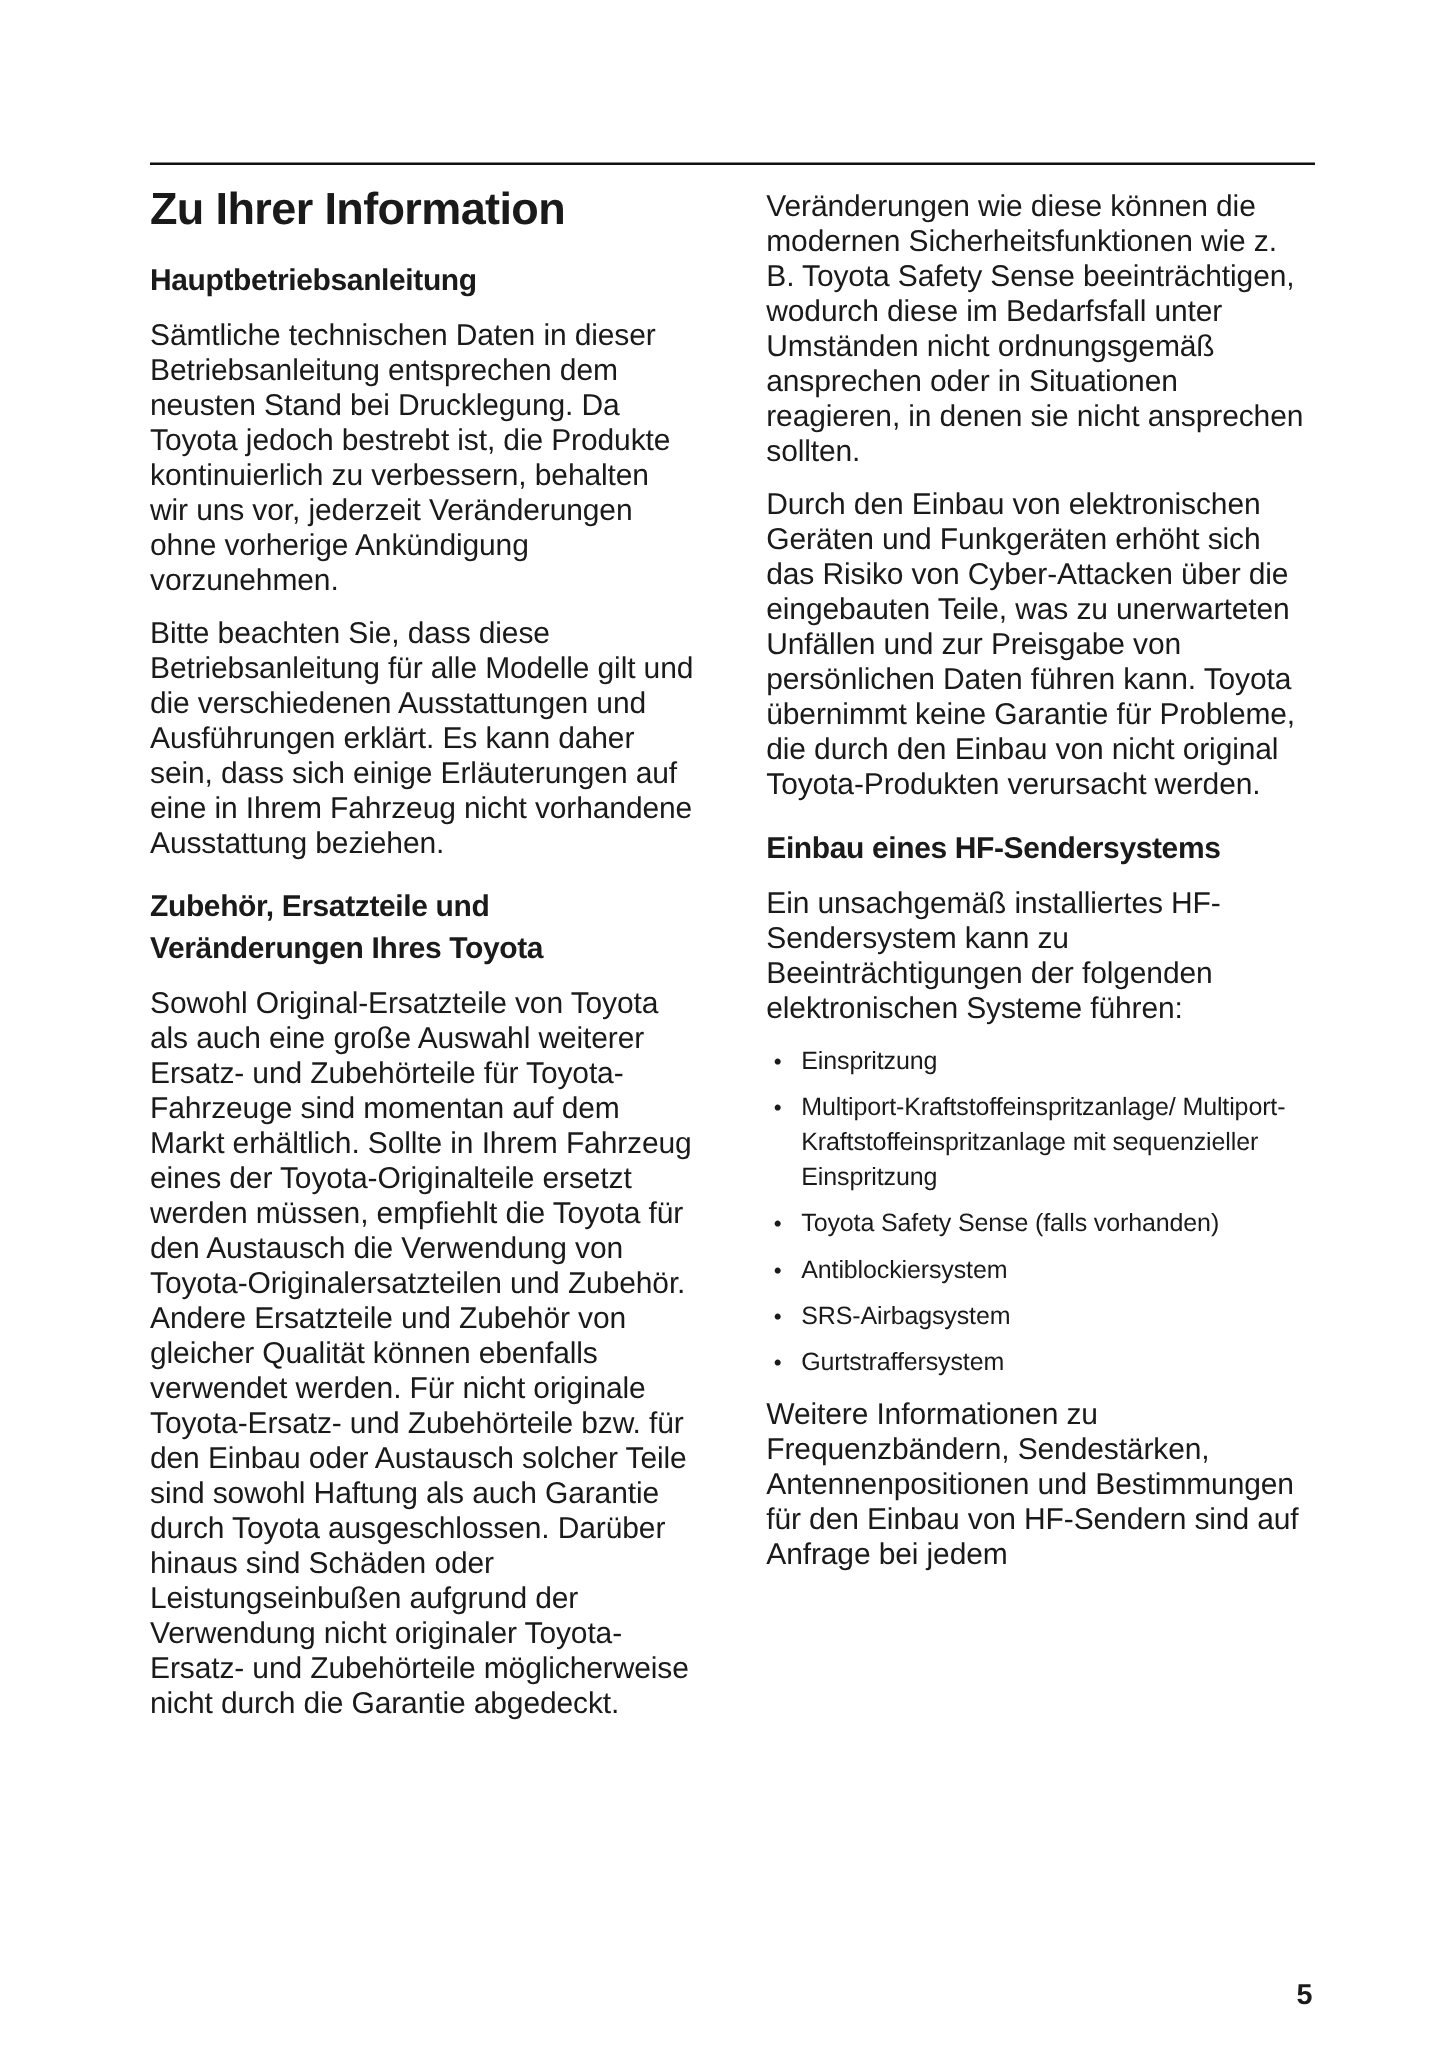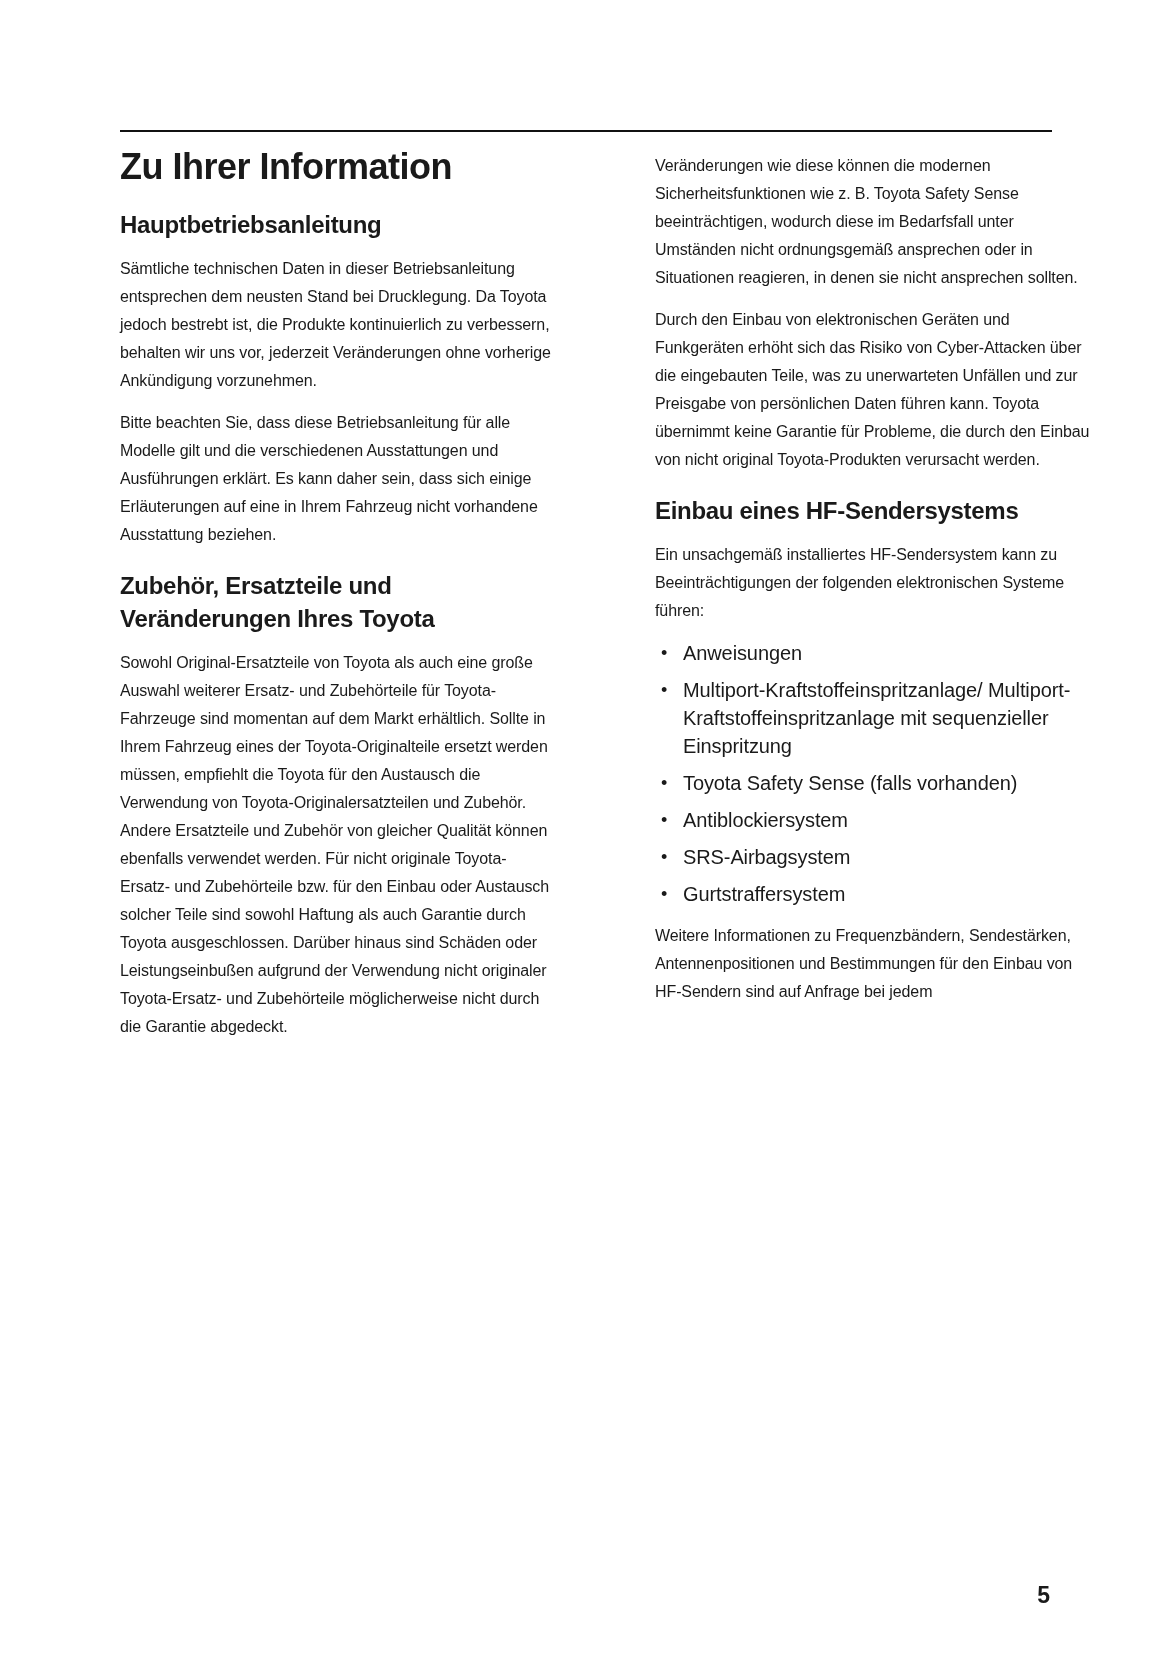--- a/index.html
+++ b/index.html
@@ -27,21 +27,21 @@
     top: 130px;
     width: 932px;
   }
   .top-rule {
     height: 2px;
     background: #111111;
     width: 100%;
   }
   .columns {
     display: flex;
-    gap: 100px;
+    gap: 58px;
     margin-top: 14px;
   }
   .col {
     width: 435px;
     flex: none;
   }
   h1 {
     font-size: 36px;
     line-height: 42px;
     font-weight: 700;
@@ -49,21 +49,21 @@
     margin: 0;
   }
   h2 {
     font-size: 24px;
     line-height: 33px;
     font-weight: 700;
     letter-spacing: -0.3px;
     margin: 20px 0 14px 0;
   }
   p {
-    font-size: 16px;
+    font-size: 24px;
     line-height: 28px;
     margin: 0 0 14px 0;
     letter-spacing: -0.1px;
   }
   .continued {
     margin-top: 6px;
   }
   ul.bullets {
     list-style: none;
     margin: 14px 0 14px 0;
@@ -125,21 +125,21 @@
         <p class="continued">Veränderungen wie diese können die modernen Sicherheitsfunktionen wie z. B. Toyota Safety Sense beeinträchtigen, wodurch diese im Bedarfsfall unter Umständen nicht ordnungsgemäß ansprechen oder in Situationen reagieren, in denen sie nicht ansprechen sollten.</p>
 
         <p>Durch den Einbau von elektronischen Geräten und Funkgeräten erhöht sich das Risiko von Cyber-Attacken über die eingebauten Teile, was zu unerwarteten Unfällen und zur Preisgabe von persönlichen Daten führen kann. Toyota übernimmt keine Garantie für Probleme, die durch den Einbau von nicht original Toyota-Produkten verursacht werden.</p>
 
         <h2>Einbau eines HF-Sendersystems</h2>
         <p>Ein unsachgemäß installiertes HF-Sendersystem kann zu Beeinträchtigungen der folgenden elektronischen Systeme führen:</p>
 
         <ul class="bullets">
           <li>
             <span class="bullet-marker">•</span>
-            <span class="bullet-text">Anweisungen</span>
+            <span class="bullet-text">Einspritzung</span>
           </li>
           <li>
             <span class="bullet-marker">•</span>
             <span class="bullet-text">Multiport-Kraftstoffeinspritzanlage/ Multiport-Kraftstoffeinspritzanlage mit sequenzieller Einspritzung</span>
           </li>
           <li>
             <span class="bullet-marker">•</span>
             <span class="bullet-text">Toyota Safety Sense (falls vorhanden)</span>
           </li>
           <li>

